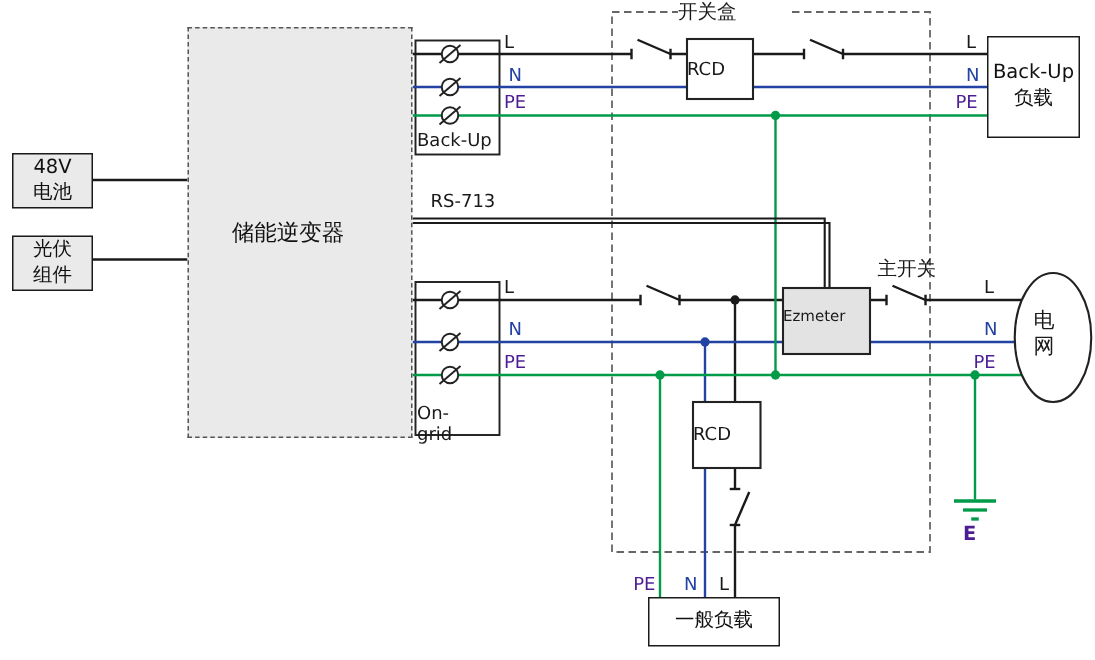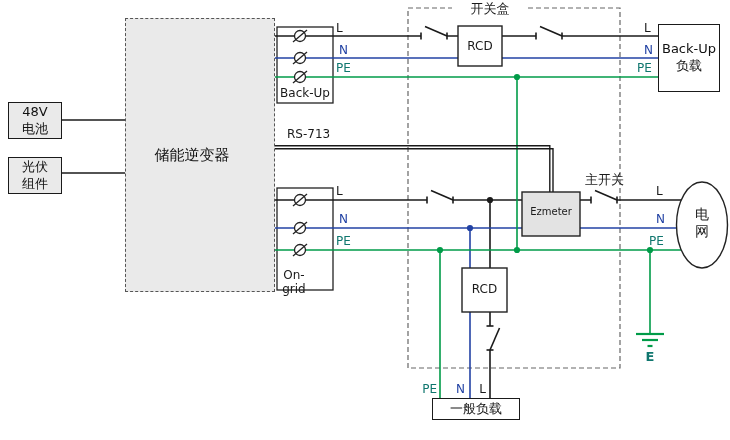--- a/index.html
+++ b/index.html
@@ -1,21 +1,21 @@
 <!DOCTYPE html>
 <html><head>
 <meta charset="utf-8">
 <style>
   html,body{margin:0;padding:0;background:#fff}
   .canvas{position:relative;width:730px;height:440px;background:#fff;font-family:"DejaVu Sans",sans-serif;overflow:hidden}
   .canvas > svg{position:absolute;left:0;top:0}
   .lbl{position:absolute;font-size:12px;line-height:1.2;color:#1a1a1a;white-space:pre-line}
   .blue{color:#2242a4}
-  .green{color:#0f766e}
-  .ctr{text-align:center}
+  .green{color:#4c1d95}
+  .ctr{}
   .rt{text-align:right}
   .bold{font-weight:bold}
   .box{position:absolute;box-sizing:border-box;border:1.6px solid #1a1a1a;background:#eaeaea;
        display:flex;align-items:center;justify-content:center;text-align:center;
        font-size:13px;line-height:1.3;white-space:pre-line;color:#111}
   .white{background:#fff}
   .inverter{position:absolute;left:125px;top:18px;width:150px;height:274px;box-sizing:border-box;
        border:1.6px dashed #555;background:#eaeaea;display:flex;align-items:center;justify-content:center;
        padding-right:16px;font-size:15px;color:#111}
   .sbox-lbl{background:#fff;font-size:13px}
@@ -167,21 +167,21 @@
     </g>
   </svg>
 
   <div class="box" style="left:8px;top:102px;width:54px;height:37px">48V
 电池</div>
   <div class="box" style="left:8px;top:157px;width:54px;height:37px">光伏
 组件</div>
   <div class="inverter">储能逆变器</div>
   <div class="box white" style="left:658px;top:24px;width:62px;height:68px">Back-Up
 负载</div>
-  <div class="box white" style="left:432px;top:398px;width:88px;height:22px">一般负载</div>
+  <div class="box white" style="left:432px;top:398px;width:88px;height:33px">一般负载</div>
 
   <div class="lbl ctr sbox-lbl" style="left:452px;top:1px;width:76px">开关盒</div>
   <div class="lbl ctr" style="left:278px;top:86px;width:54px">Back-Up</div>
   <div class="lbl ctr" style="left:278px;top:268px;width:32px">On-grid</div>
   <div class="lbl ctr" style="left:458px;top:39px;width:44px">RCD</div>
   <div class="lbl ctr" style="left:462px;top:282px;width:45px">RCD</div>
   <div class="lbl ctr ez" style="left:522px;top:206px;width:58px">Ezmeter</div>
   <div class="lbl mainsw" style="left:585px;top:172px">主开关</div>
   <div class="lbl" style="left:287px;top:127px">RS-713</div>
   <div class="lbl ctr" style="left:689px;top:206px;width:26px;font-size:14px">电

